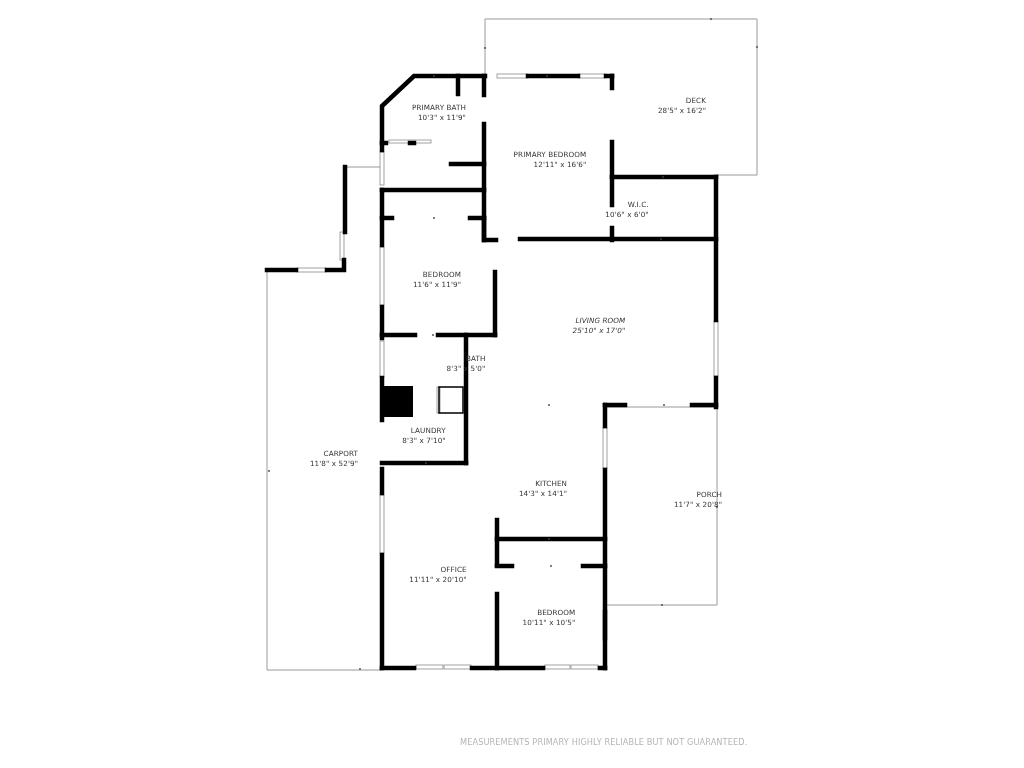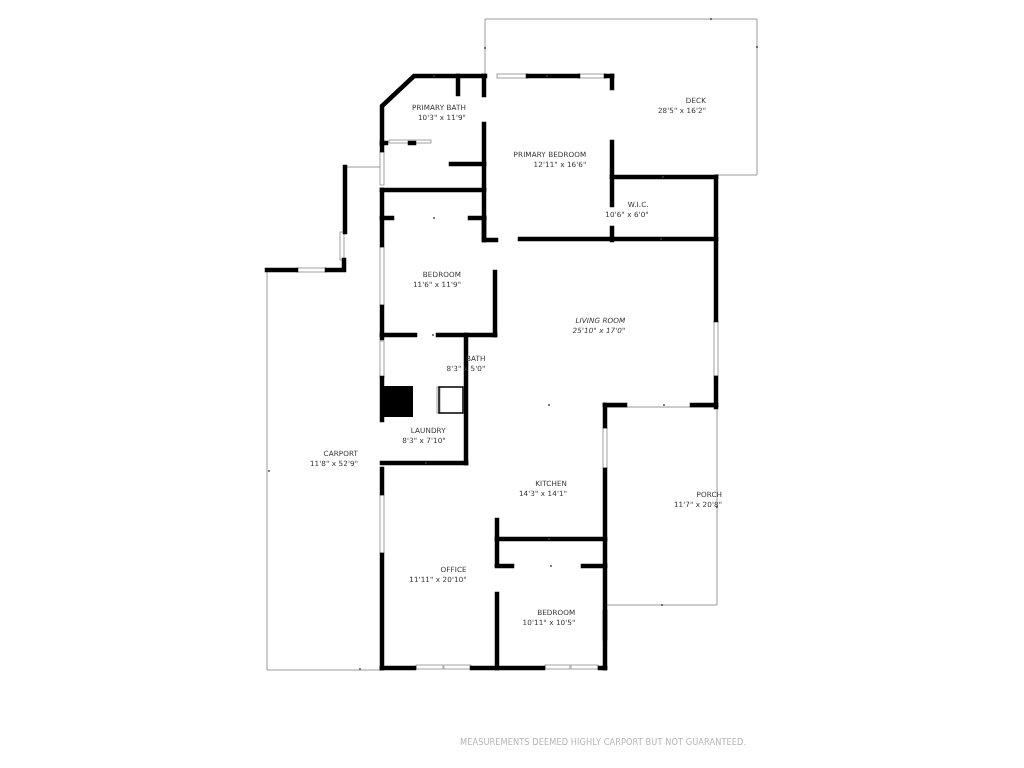--- a/index.html
+++ b/index.html
@@ -179,13 +179,13 @@
   <div class="room-label" style="left:438px; top:575px;">
     <span class="name">OFFICE</span>
     <span class="dims">11'11" x 20'10"</span>
   </div>
   <div class="room-label" style="left:549px; top:618px;">
     <span class="name">BEDROOM</span>
     <span class="dims">10'11" x 10'5"</span>
   </div>
 </div>
 
-<div class="disclaimer">MEASUREMENTS DEEMED HIGHLY CARPORT BUT NOT GUARANTEED.</div>
+<div class="disclaimer">MEASUREMENTS PRIMARY HIGHLY RELIABLE BUT NOT GUARANTEED.</div>
 
 </body></html>

